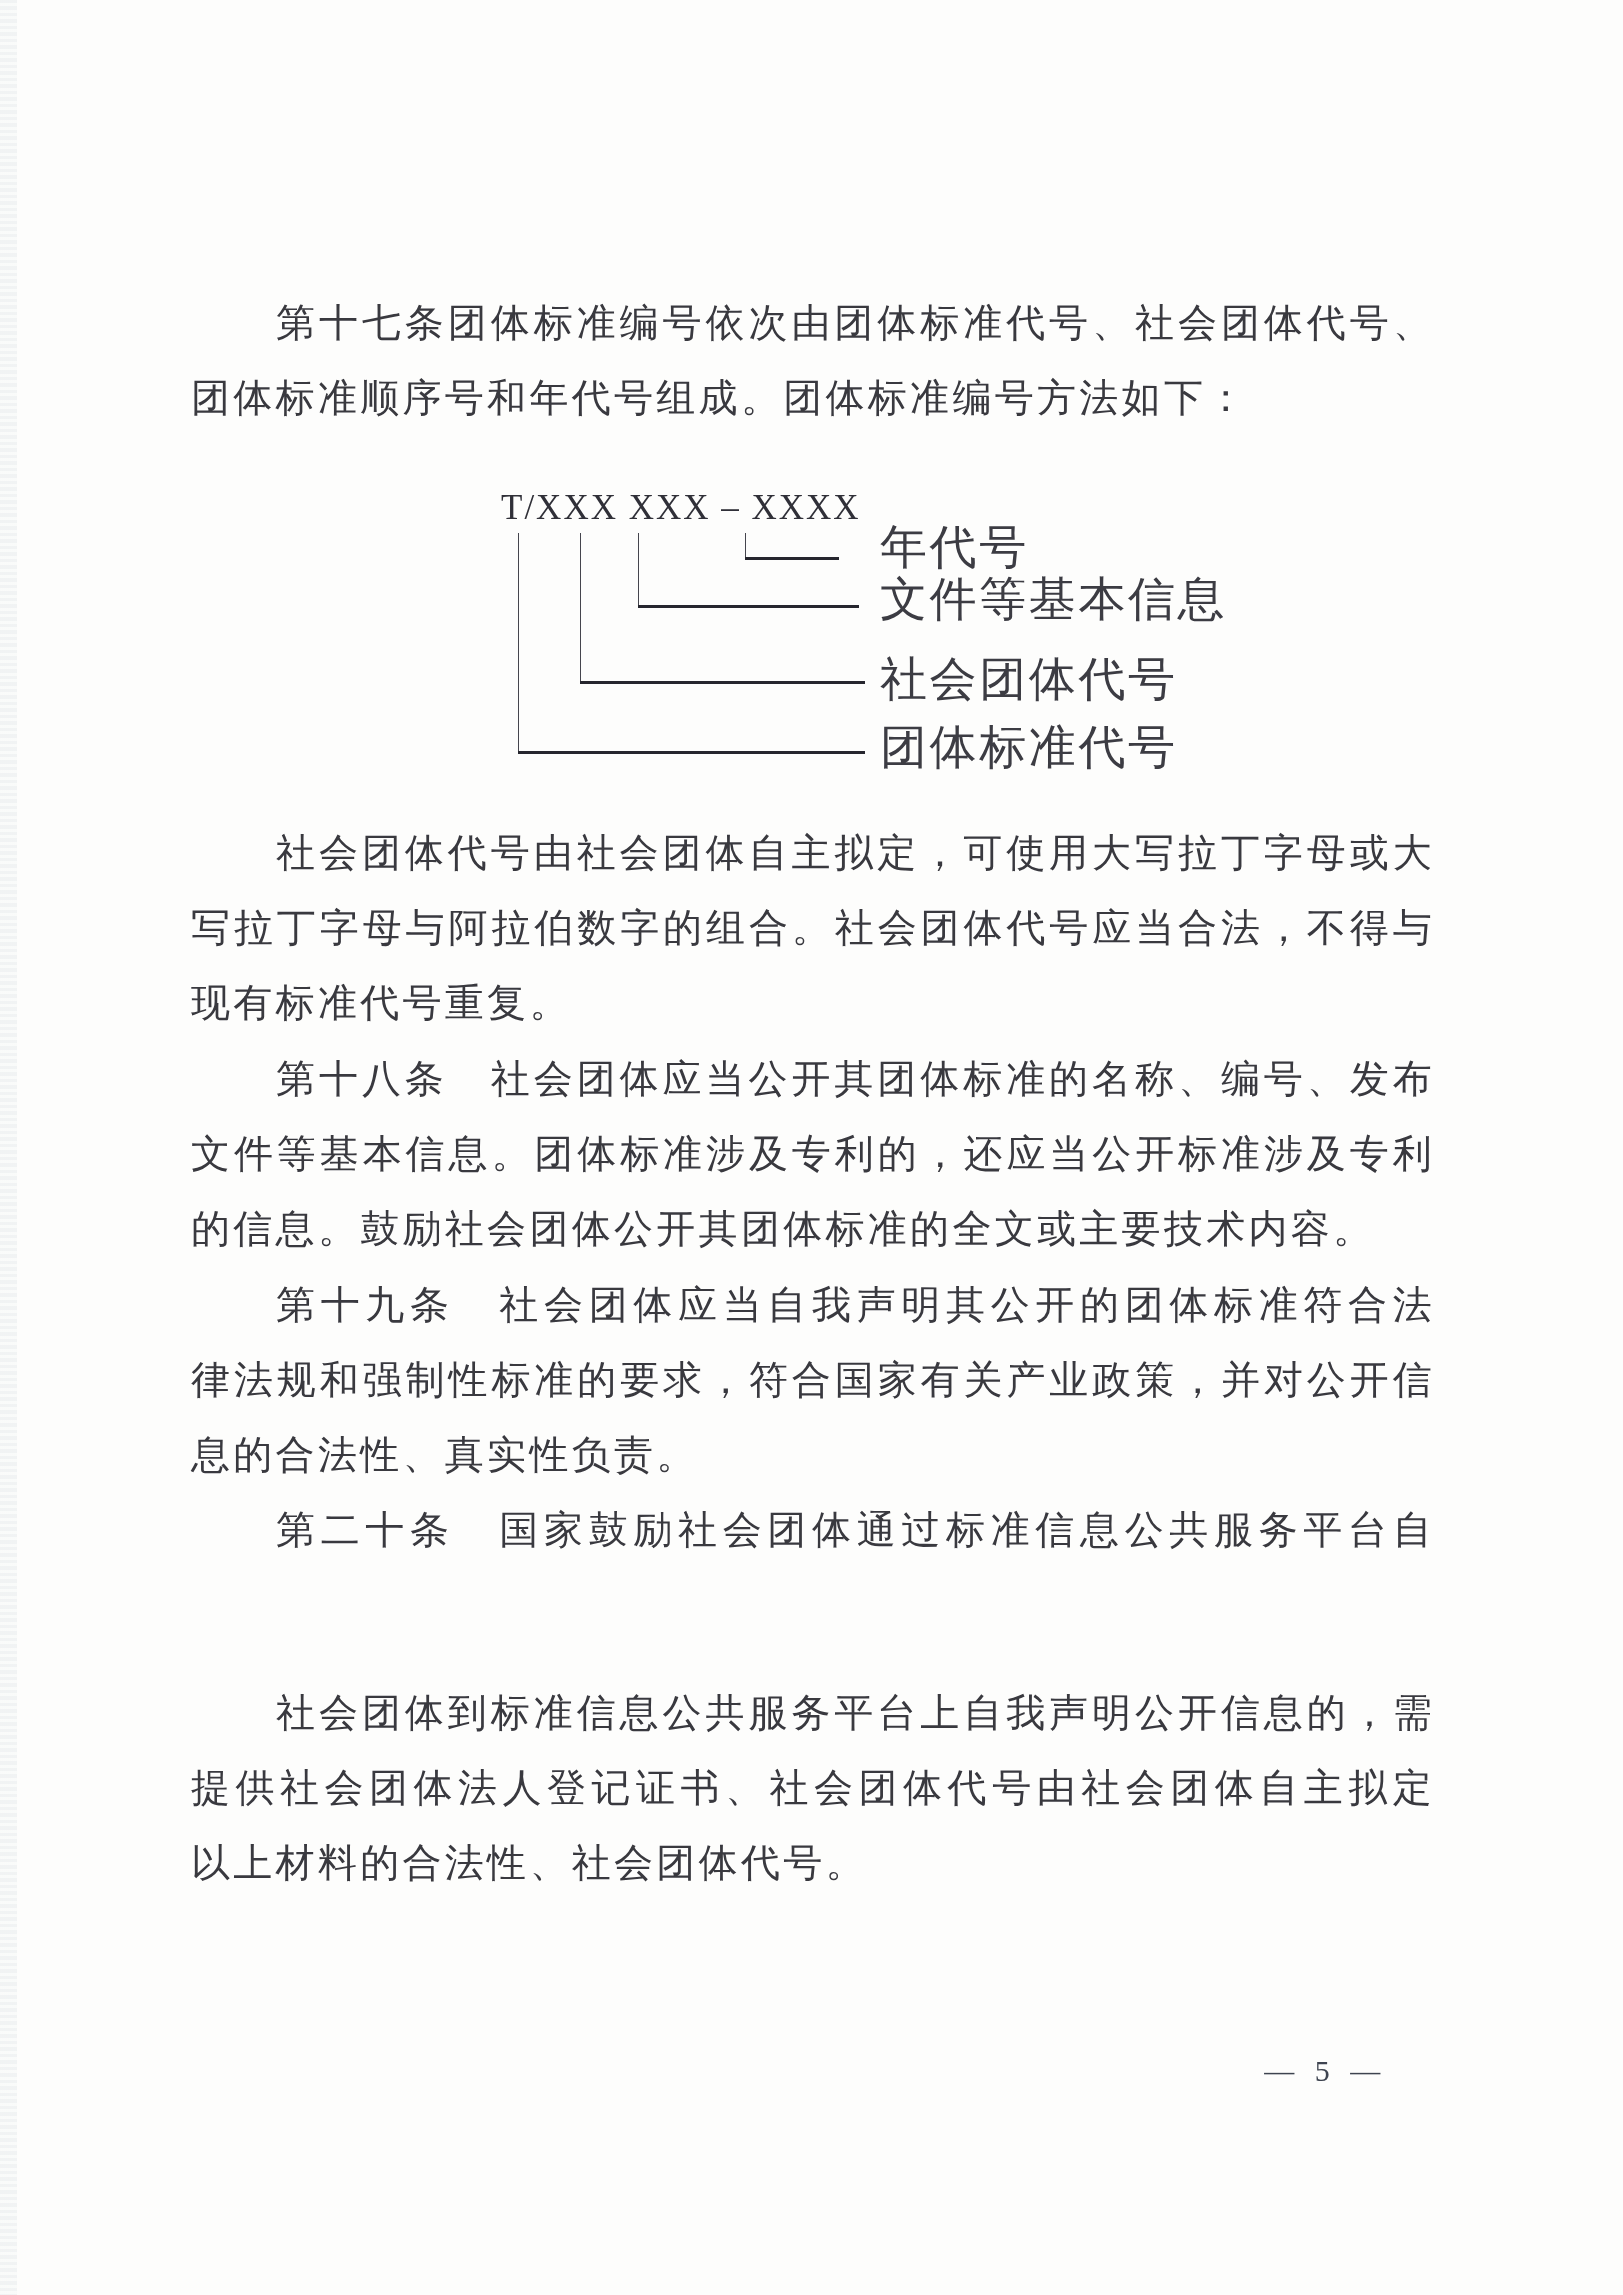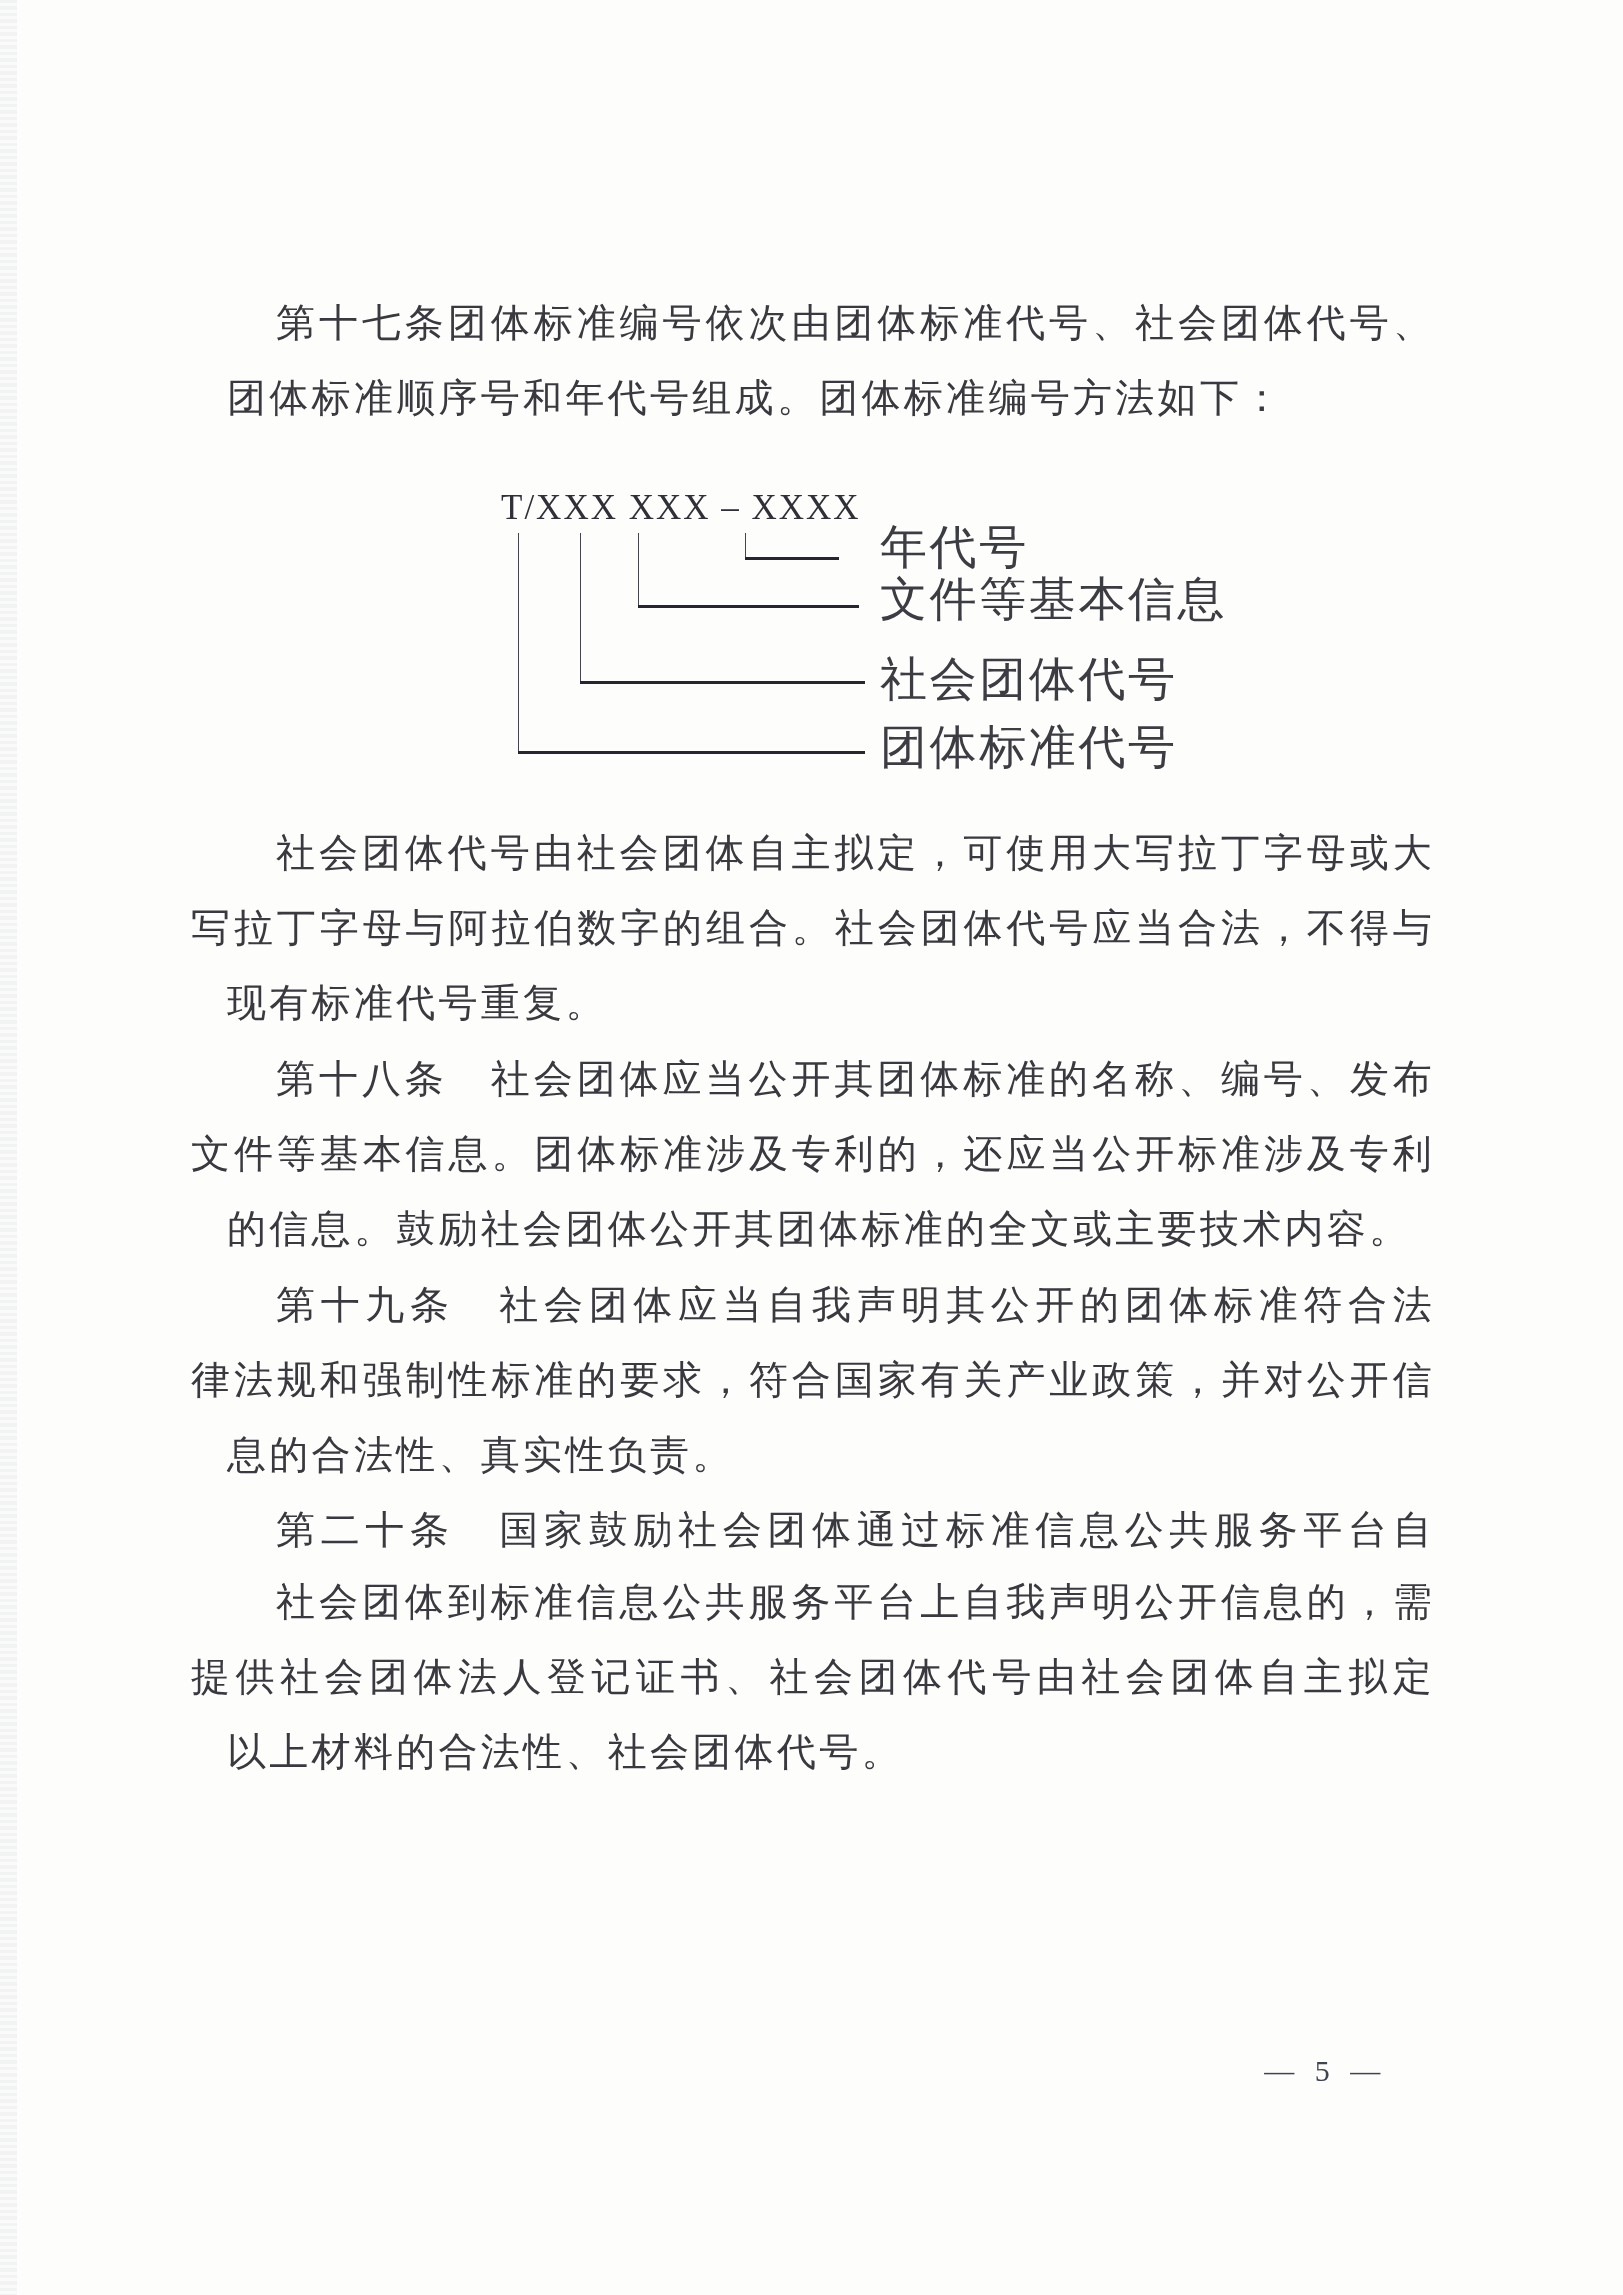--- a/index.html
+++ b/index.html
@@ -18,21 +18,21 @@
     opacity:.75;
   }
   .content{position:absolute;left:0;top:0;width:100%;height:100%;}
   
   .para{
     position:absolute;left:191px;width:1244px;
     font-size:39px;line-height:75px;letter-spacing:3.3px;
     color:var(--ink,#39393f);
   }
   .para .line{text-align:justify;text-align-last:justify;text-justify:inter-ideograph;white-space:nowrap;}
-  .para .line.last{text-align-last:left;margin-left:36px;}
+  .para .line.last{text-align-last:left;}
   .para .line.first{text-indent:85px;}
   
   .diagram-code{
     position:absolute;left:501px;top:488px;
     font-family:"Liberation Serif","DejaVu Serif",serif;
     font-size:35px;letter-spacing:2px;color:#303038;white-space:pre;
   }
   .vline{position:absolute;width:1.3px;background:#45454d;}
   .hline{position:absolute;height:3.3px;background:#26262e;}
   .diagram-label{
@@ -94,21 +94,21 @@
     <section class="para" style="top:1267px">
         <div class="line first">第十九条　社会团体应当自我声明其公开的团体标准符合法</div>
         <div class="line">律法规和强制性标准的要求，符合国家有关产业政策，并对公开信</div>
         <div class="line last">息的合法性、真实性负责。</div>
       </section>
 
     <section class="para" style="top:1492px">
         <div class="line first">第二十条　国家鼓励社会团体通过标准信息公共服务平台自</div>
       </section>
 
-    <section class="para" style="top:1564px">
+    <section class="para" style="top:1675px">
         <div class="line first">社会团体到标准信息公共服务平台上自我声明公开信息的，需</div>
         <div class="line">提供社会团体法人登记证书、社会团体代号由社会团体自主拟定</div>
         <div class="line last">以上材料的合法性、社会团体代号。</div>
       </section>
   </div>
 
   <div class="page-number">— 5 —</div>
 </div>
 
 

